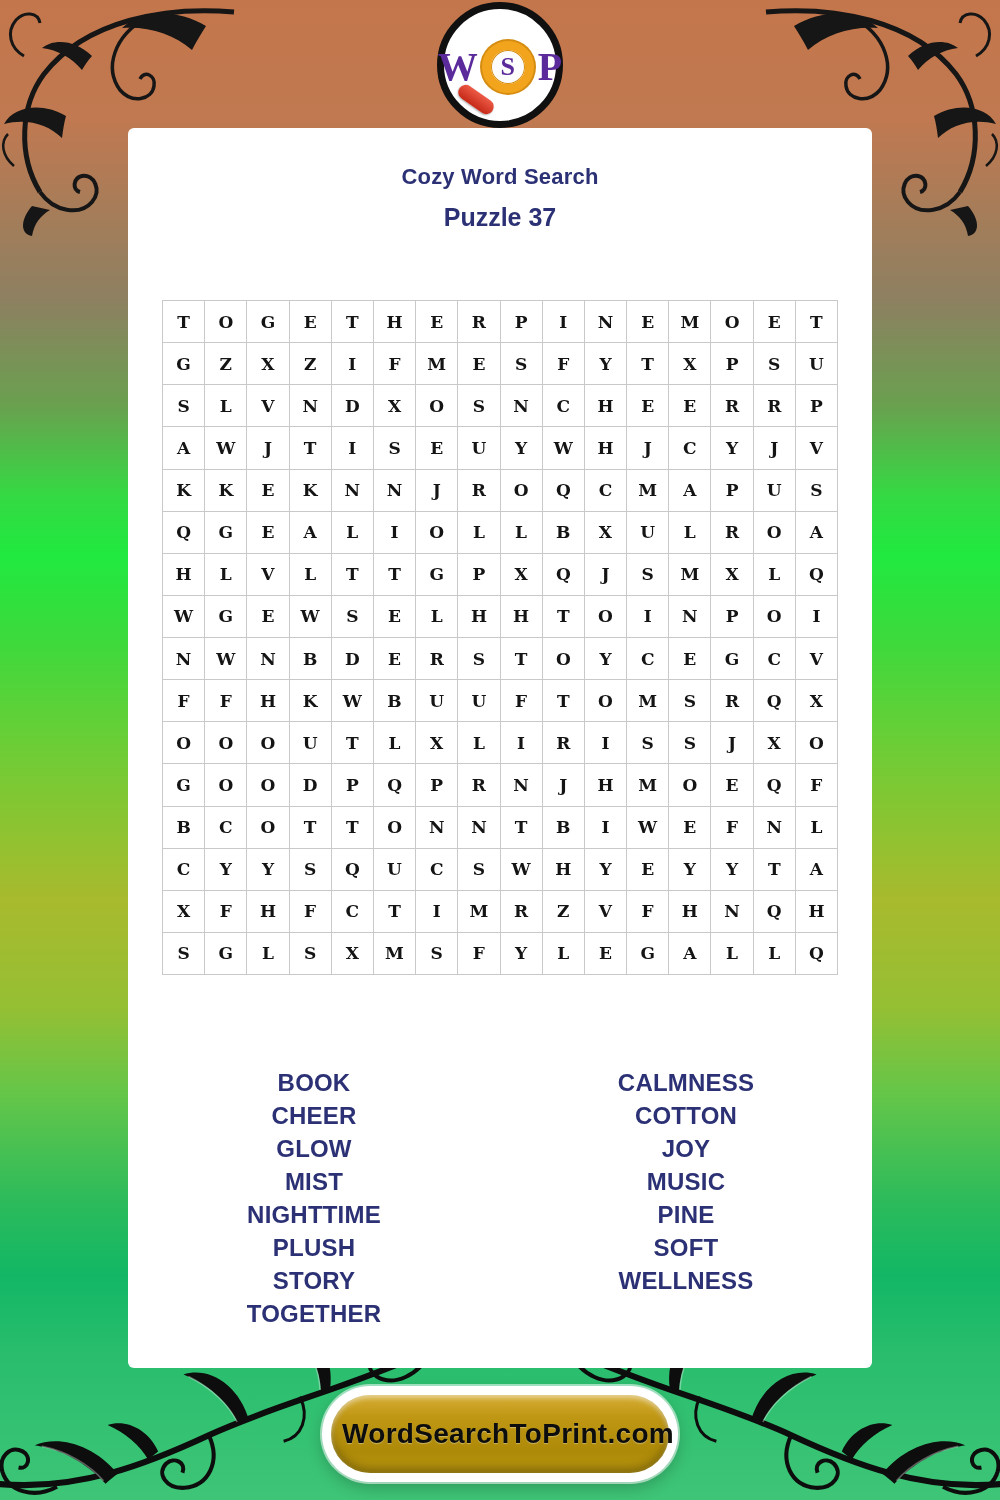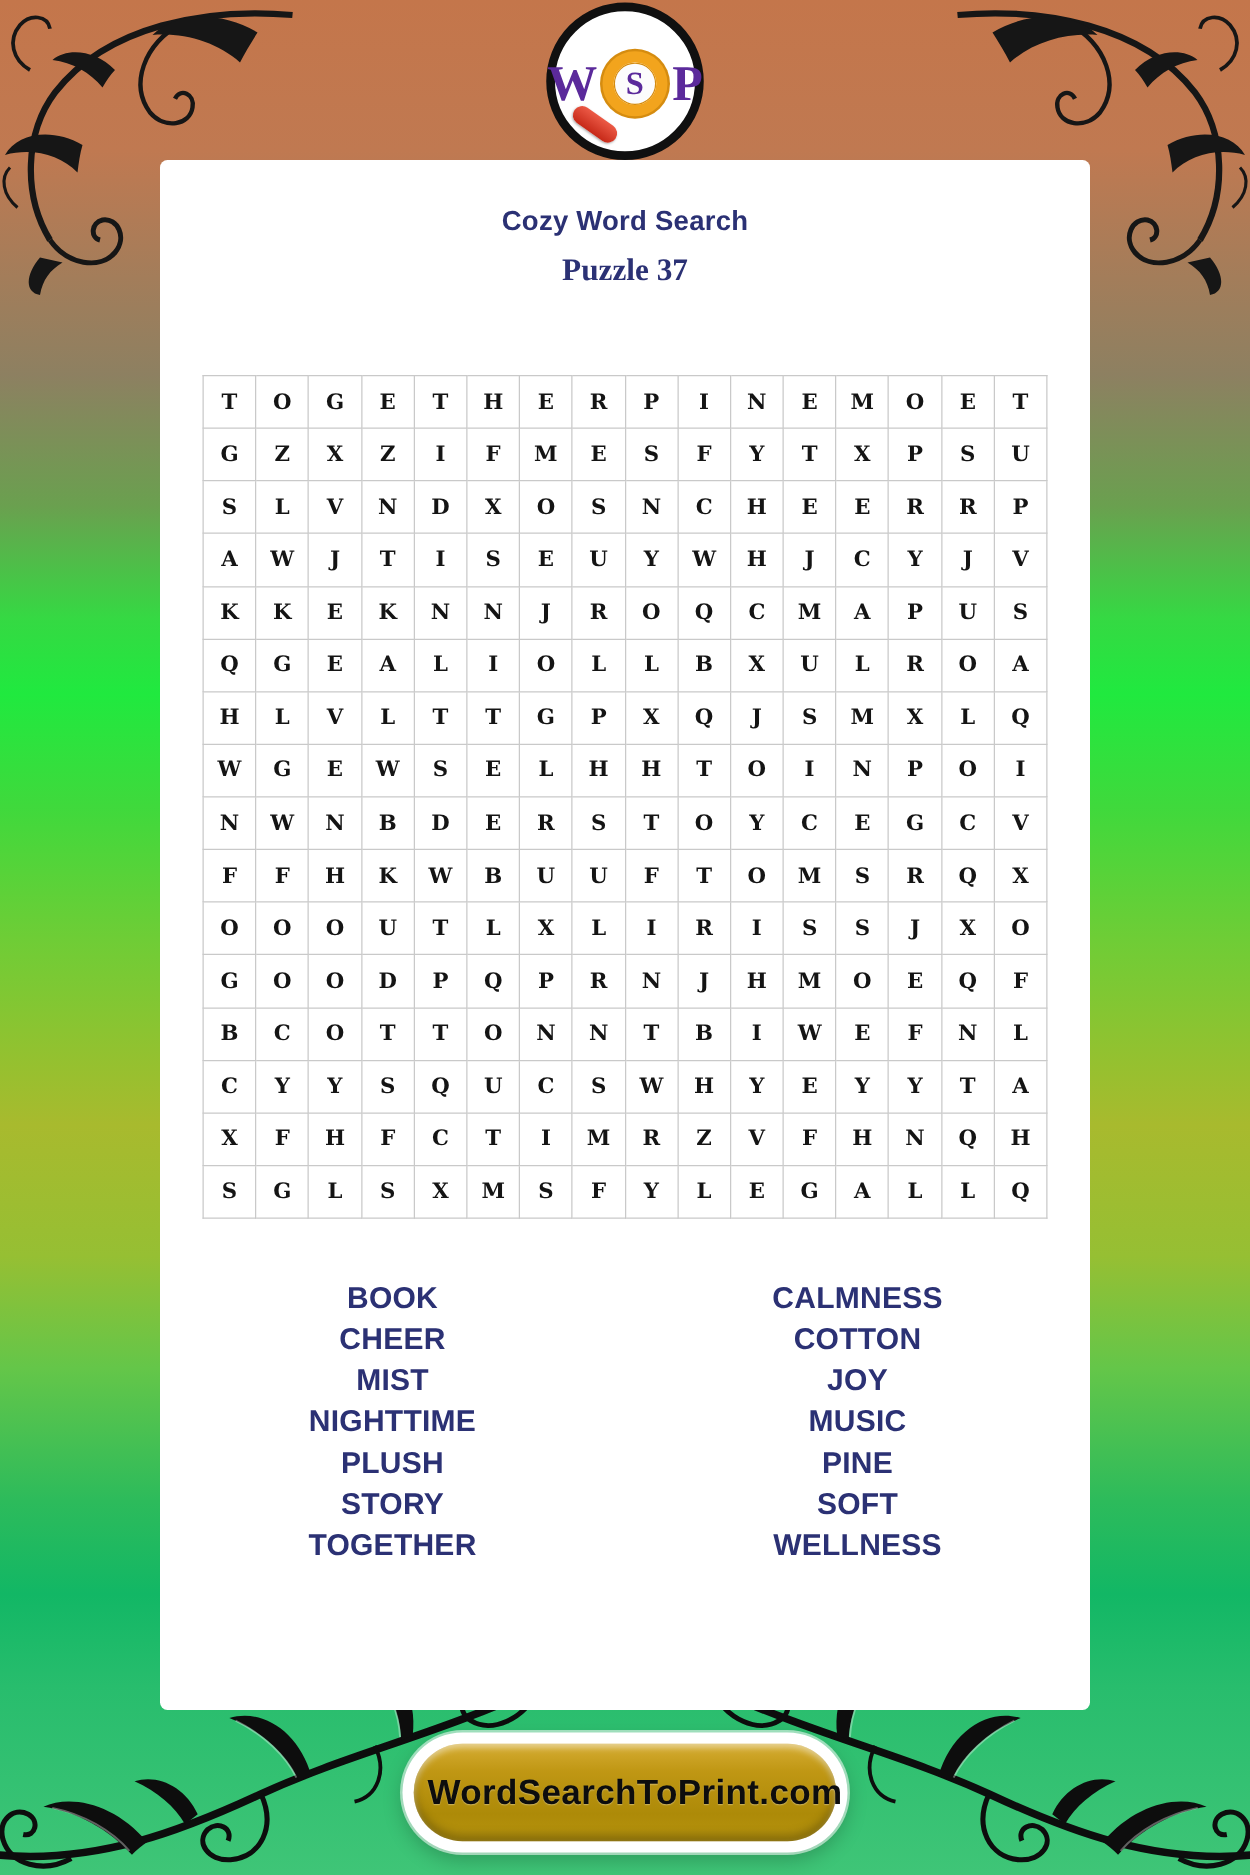--- a/index.html
+++ b/index.html
@@ -48,34 +48,34 @@
   }
 
   .card{
     position:absolute;left:128px;top:128px;width:744px;height:1240px;z-index:2;
     background:#ffffff;border-radius:6px;
   }
   .title{
     margin-top:36px;text-align:center;font-size:22px;font-weight:bold;
     color:var(--navy);letter-spacing:.2px;
   }
-  .subtitle{margin-top:13px;text-align:center;font-size:25px;font-weight:bold;color:var(--navy);font-family:Liberation Serif, serif;}
+  .subtitle{margin-top:13px;text-align:center;font-size:25px;font-weight:bold;color:var(--navy);}
 
   table.grid{
     position:absolute;left:34px;top:172px;width:676px;height:675px;
     border-collapse:collapse;table-layout:fixed;
   }
   table.grid td{
     border:1px solid var(--gridline);text-align:center;vertical-align:middle;
     font-family:"DejaVu Serif","Liberation Serif",serif;font-weight:bold;
     font-size:17px;color:var(--letter);padding:0;
   }
 
   .words{
-    position:absolute;left:0;top:894px;width:744px;display:flex;
+    position:absolute;left:0;top:938px;width:744px;display:flex;
   }
   .word-col{width:50%;text-align:center;}
   .word{
     font-size:24px;font-weight:bold;color:var(--navy);
     line-height:33px;letter-spacing:.2px;
   }
 
   .site-button{
     position:absolute;left:322px;top:1386px;width:356px;height:96px;z-index:3;
     background:#ffffff;border-radius:50px;padding:9px;box-sizing:border-box;
@@ -477,20 +477,21 @@
           <td>L</td>
           <td>Q</td>
         </tr>
       </tbody>
   </table>
 
   <div class="words">
     <div class="word-col">
         <div class="word">BOOK</div>
         <div class="word">CHEER</div>
+        <div class="word">GLOW</div>
         <div class="word">MIST</div>
         <div class="word">NIGHTTIME</div>
         <div class="word">PLUSH</div>
         <div class="word">STORY</div>
         <div class="word">TOGETHER</div>
       </div>
     <div class="word-col">
         <div class="word">CALMNESS</div>
         <div class="word">COTTON</div>
         <div class="word">JOY</div>

